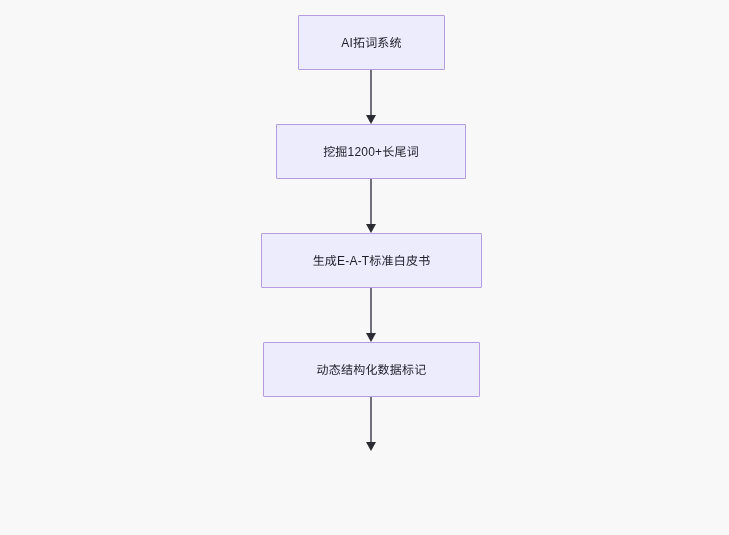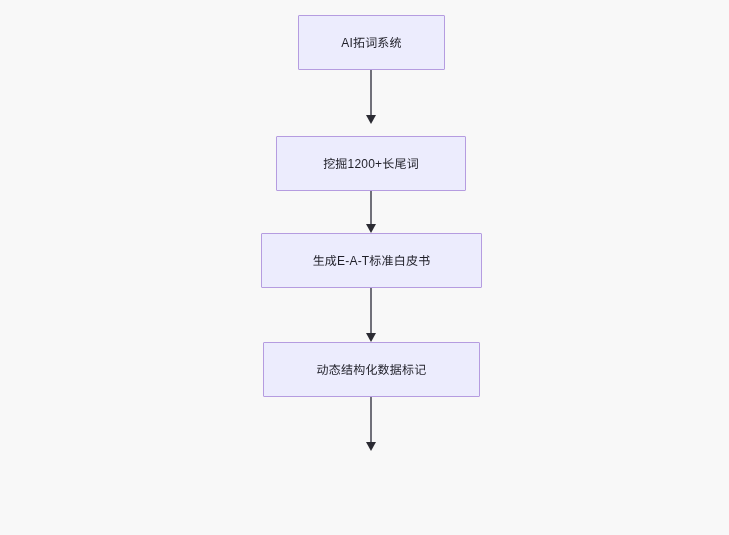--- a/index.html
+++ b/index.html
@@ -40,21 +40,21 @@
 
   .node-label {
     display: block;
     color: #1f1f28;
     font-size: 12px;
     text-align: center;
   }
 
   
   #node-1 { left: 298px; top: 15px;  width: 147px; }
-  #node-2 { left: 276px; top: 136px; width: 190px; }
+  #node-2 { left: 276px; top: 124px; width: 190px; }
   #node-3 { left: 261px; top: 233px; width: 221px; }
   #node-4 { left: 263px; top: 342px; width: 217px; }
   #node-5 { left: 253px; top: 451px; width: 237px; }
 
   .edge {
     position: absolute;
     left: 0;
     top: 0;
     width: 729px;
     height: 535px;

